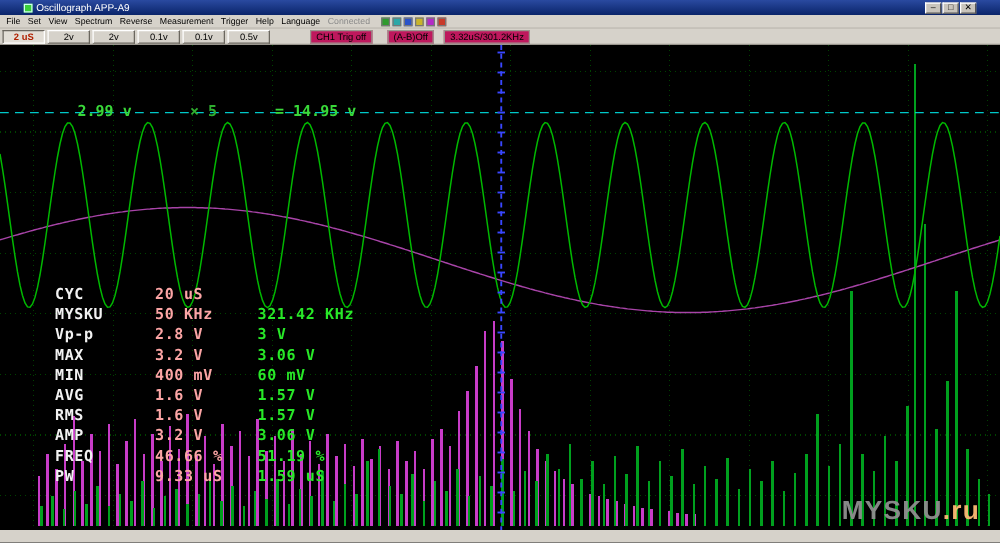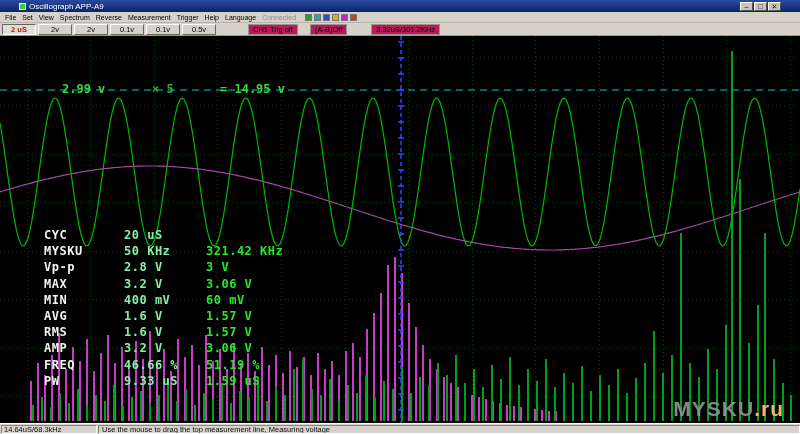--- a/index.html
+++ b/index.html
@@ -18,35 +18,35 @@
   .menu-item.disabled{color:#8a8a8a}
   .menu-icons{display:flex;gap:2px;margin-left:6px}
   .menu-icon{width:7px;height:7px;border:1px solid #777}
 
   .toolbar{height:13px;display:flex;align-items:center;padding:0 2px;background:#d6d2ca;border-bottom:1px solid #9a968e;font-size:7.5px}
   .tb-btn{height:11px;min-width:34px;line-height:9px;background:#d6d2ca;border:1px solid #fff;border-right-color:#6a665e;border-bottom-color:#6a665e;text-align:center;padding:0 3px;margin-right:2px;white-space:nowrap}
   .tb-btn.selected{border:1px solid #6a665e;border-right-color:#fff;border-bottom-color:#fff;background:#e2ded6;color:#b02000;font-weight:bold}
   .tb-label{border:1px solid #9a968e;height:11px;line-height:9px;padding:0 4px;background:#be185d;white-space:nowrap}
   .tb-trig{margin-left:30px}
   .tb-ab{margin-left:12px}
-  .tb-freq{margin-left:24px}
+  .tb-freq{margin-left:8px}
 
   .scope{position:absolute;left:0;top:36px;width:800px;height:388px;background:#000}
   #scope-svg{position:absolute;left:0;top:0;display:block}
 
   .annot{position:absolute;top:46px;left:0;width:100%;font:bold 12px "DejaVu Sans Mono",monospace}
   .annot span{position:absolute;white-space:nowrap}
   .an-val{left:62px;color:#39d839}
   .an-mult{left:152px;color:#2fae2f}
   .an-res{left:220px;color:#39d839}
 
   .meas-table{position:absolute;left:44px;top:192px;font:bold 12px "DejaVu Sans Mono",monospace;letter-spacing:.5px}
   .meas-row{height:16.2px;display:flex;white-space:nowrap}
   .m-label{width:80px;color:#f2f2f2}
-  .m-ch1{width:82px;color:#86efac}
+  .m-ch1{width:82px;color:#fca5a5}
   .m-ch2{width:130px;color:#28e828}
 
   .watermark{position:absolute;right:16px;bottom:3px;font:bold 21px "Liberation Sans",sans-serif;color:#8f8f8f;letter-spacing:1px;opacity:.95}
   .watermark .ru{color:#fdba74}
 
   .statusbar{position:absolute;left:0;bottom:0;width:800px;height:11px;background:#d6d2ca;display:flex;font-size:7.5px;align-items:center;border-top:1px solid #fff;color:#111}
   .sb-left{width:96px;flex:0 0 auto;border:1px solid;border-color:#8a867e #fff #fff #8a867e;height:9px;line-height:7px;padding:0 2px;margin:0 1px;white-space:nowrap;overflow:hidden}
   .sb-center{flex:1;border:1px solid;border-color:#8a867e #fff #fff #8a867e;height:9px;line-height:7px;padding:0 3px;white-space:nowrap;overflow:hidden}
 </style>
 </head>
@@ -378,18 +378,14 @@
         <div class="meas-row">
           <span class="m-label">PW</span>
           <span class="m-ch1">9.33 uS</span>
           <span class="m-ch2">1.59 uS</span>
         </div>
       </div>
 
     <div class="watermark"><span>MYSKU</span><span class="ru">.ru</span></div>
   </div>
 
-  <div class="statusbar">
-    <span class="sb-left">14.64uS/68.3kHz</span>
-    <span class="sb-center">Use the mouse to drag the top measurement line, Measuring voltage</span>
-  </div>
 
 </div>
 
 </body></html>

